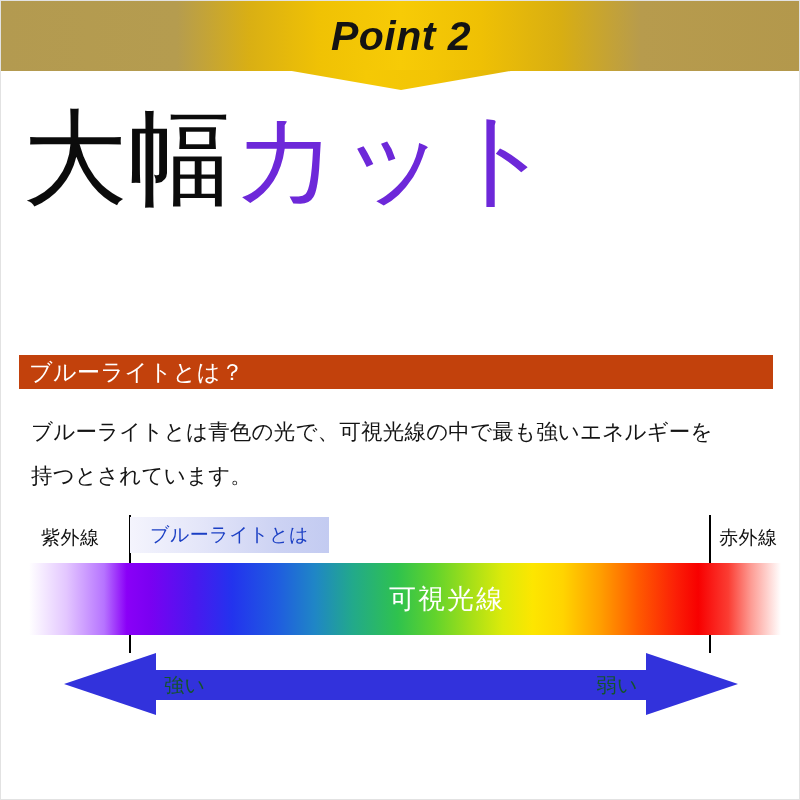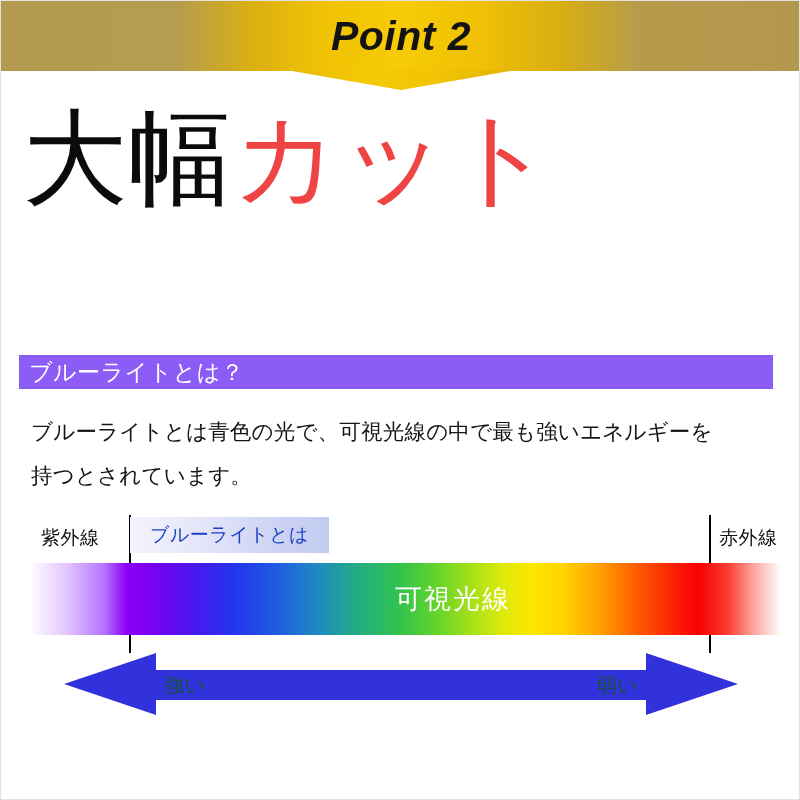--- a/index.html
+++ b/index.html
@@ -93,31 +93,31 @@
   .headline-line2 {
     font-family: "Liberation Serif", serif;
     font-size: 104px;
     line-height: 116px;
     color: #0b0b0b;
     letter-spacing: 1px;
     white-space: nowrap;
     margin-top: -4px;
   }
   .hl-accent {
-    color: #ef4444;
+    color: #6d28d9;
   }
 
   
   .section-bar {
     position: absolute;
     left: 18px;
     top: 354px;
     width: 754px;
     height: 34px;
-    background: #8b5cf6;
+    background: #c2410c;
     display: flex;
     align-items: center;
   }
   .section-bar-text {
     color: #ffffff;
     font-size: 23px;
     padding-left: 10px;
     letter-spacing: 0.5px;
     font-family: "Liberation Sans", sans-serif;
   }
@@ -210,21 +210,21 @@
       #ff9e00 76%,
       #ff5a00 81%,
       #fb1f06 86%,
       #f80000 89%,
       #fb3d33 93%,
       #fd9b93 96%,
       #ffffff 100%);
   }
   .spectrum-label {
     position: absolute;
-    left: 18px;
+    left: 12px;
     top: 62px;
     width: 752px;
     margin-left: 28px;
     height: 72px;
     display: flex;
     align-items: center;
     justify-content: center;
   }
   .spectrum-label span {
     font-size: 27px;

